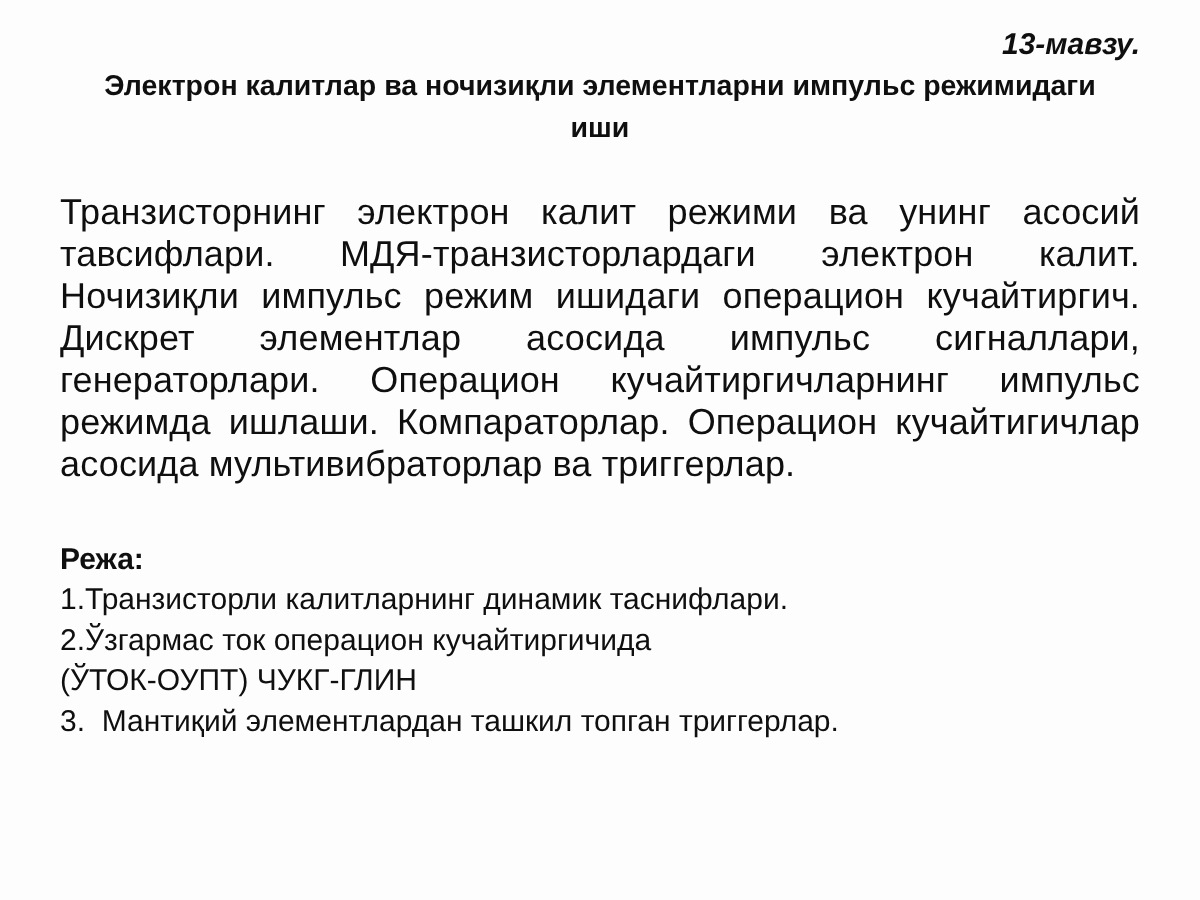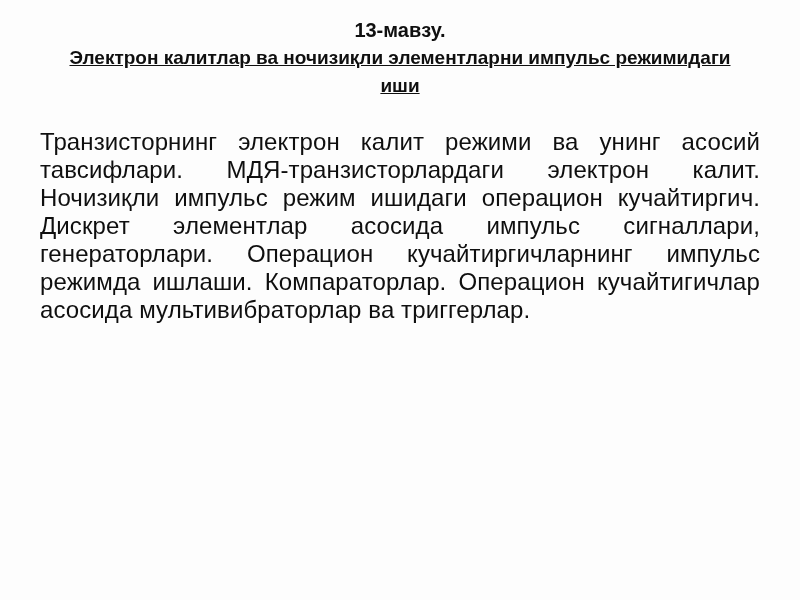--- a/index.html
+++ b/index.html
@@ -17,31 +17,31 @@
   .slide {
     box-sizing: border-box;
     width: 800px;
     height: 600px;
     padding: 16px 40px 0 40px;
   }
   .topic-label {
     font-size: 20px;
     font-weight: bold;
     line-height: 28px;
-    text-align: center;
+    text-align: right;
+    font-style: italic;
   }
   .title {
     font-size: 19px;
     font-weight: bold;
     line-height: 28px;
     text-align: center;
   }
   .title .title-line {
     white-space: nowrap;
-    text-decoration: underline;
   }
   .summary-paragraph {
     margin: 28px 0 0 0;
     font-size: 24px;
     line-height: 28px;
     text-align: justify;
     letter-spacing: 0.1px;
   }
   .plan {
     margin-top: 36px;
@@ -62,14 +62,21 @@
 
   <div class="topic-label">13-мавзу.</div>
 
   <div class="title">
     <span class="title-line">Электрон калитлар ва ночизиқли элементларни импульс режимидаги</span><br>
     <span class="title-line">иши</span>
   </div>
 
   <p class="summary-paragraph">Транзисторнинг электрон калит режими ва унинг асосий тавсифлари. МДЯ-транзисторлардаги электрон калит. Ночизиқли импульс режим ишидаги операцион кучайтиргич. Дискрет элементлар асосида импульс сигналлари, генераторлари. Операцион кучайтиргичларнинг импульс режимда ишлаши. Компараторлар. Операцион кучайтигичлар асосида мультивибраторлар ва триггерлар.</p>
 
+  <div class="plan">
+    <div class="plan-heading">Режа:</div>
+    <div class="plan-item">1.Транзисторли калитларнинг динамик таснифлари.</div>
+    <div class="plan-item">2.Ўзгармас ток операцион кучайтиргичида</div>
+    <div class="plan-item">(ЎТОК-ОУПТ) ЧУКГ-ГЛИН</div>
+    <div class="plan-item">3.  Мантиқий элементлардан ташкил топган триггерлар.</div>
+  </div>
 
 </div>
 
 </body></html>

